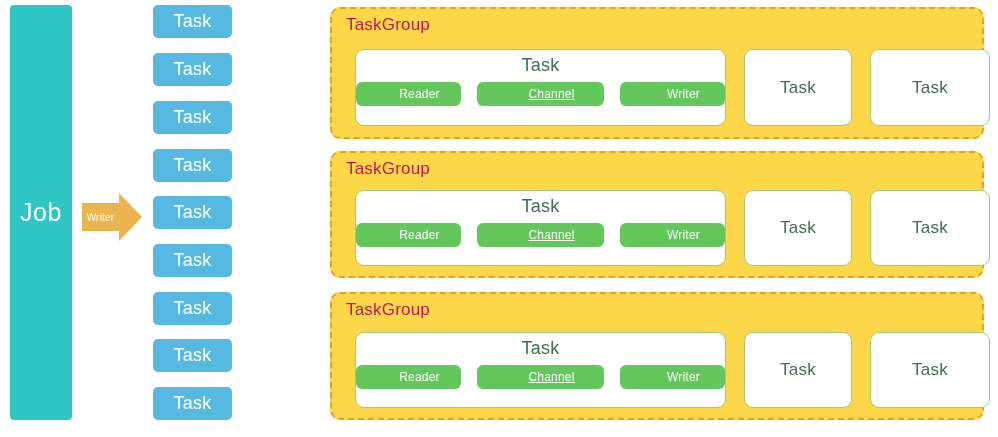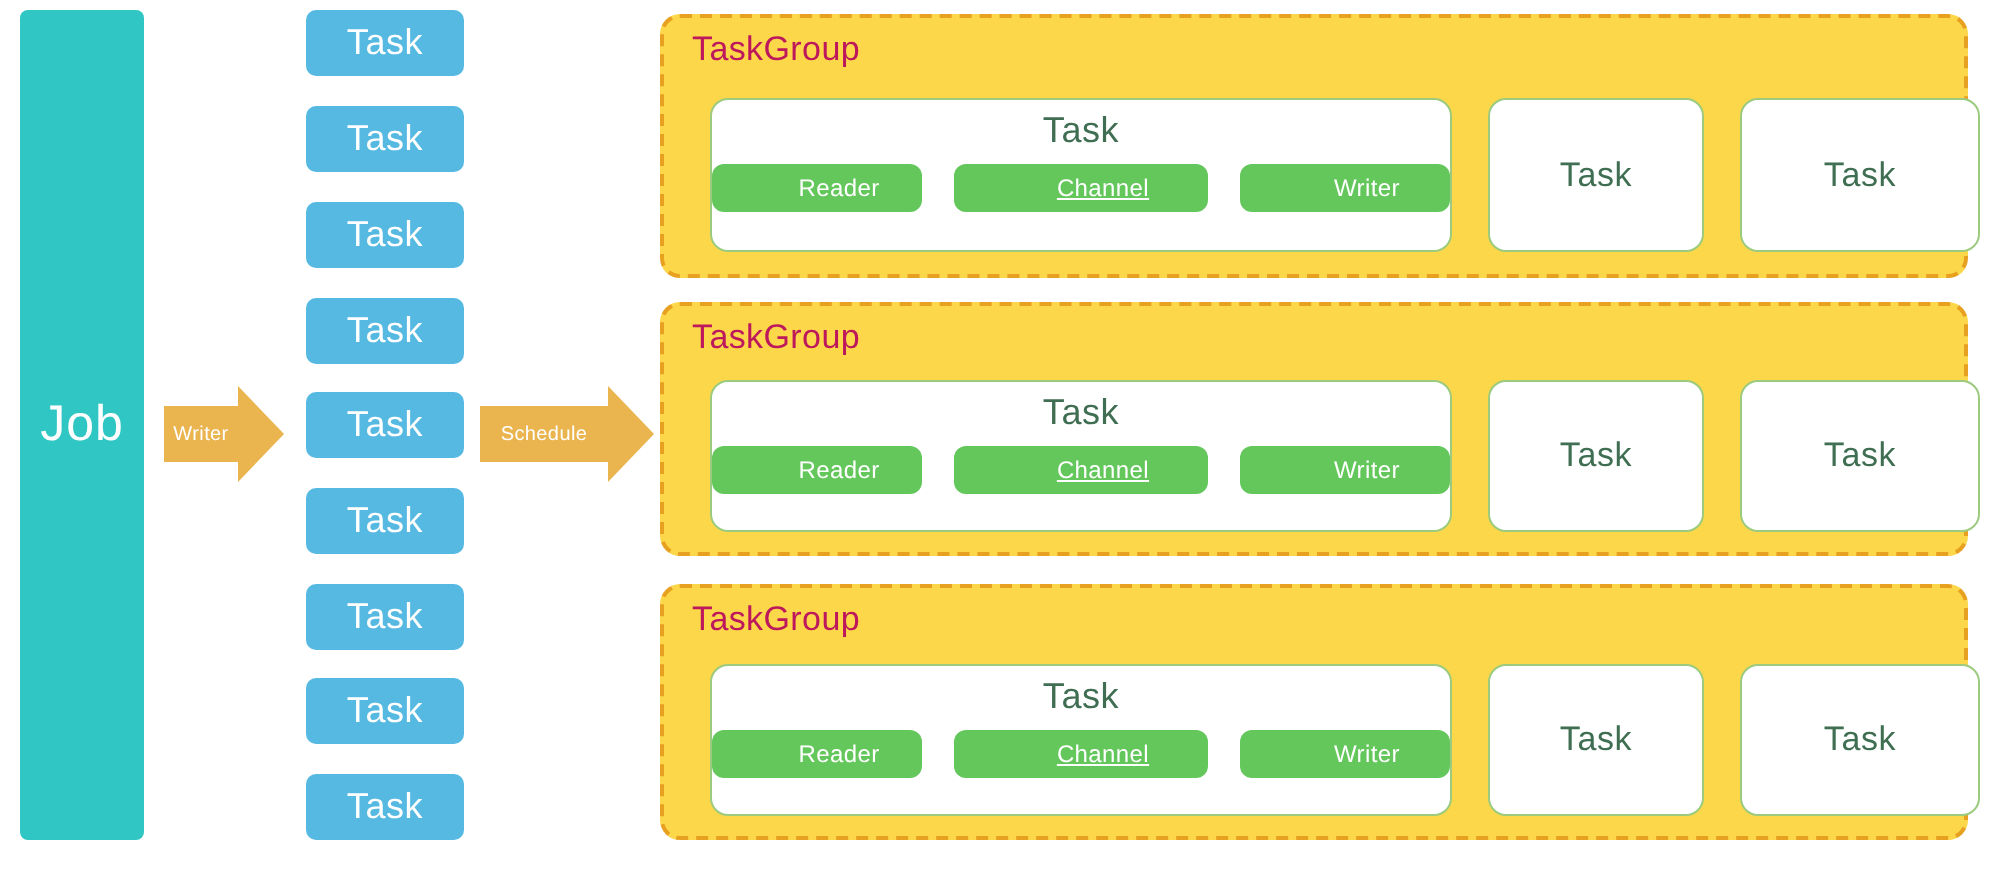--- a/index.html
+++ b/index.html
@@ -223,26 +223,20 @@
         <span class="blue-task-label">Task</span>
       </div>
     <div class="blue-task" style="top:334px">
         <span class="blue-task-label">Task</span>
       </div>
     <div class="blue-task" style="top:382px">
         <span class="blue-task-label">Task</span>
       </div>
   </div>
 
-  <div class="arrow" id="arrow-schedule">
-    <div class="arrow-body">
-      <span class="arrow-text">Schedule</span>
-    </div>
-    <div class="arrow-head"></div>
-  </div>
 
   <div class="task-group" style="top:7px; height:132px">
     <span class="task-group-title">TaskGroup</span>
     <div class="task-group-row" style="top:40px; height:77px">
       <div class="task-card wide">
         <span class="task-card-title">Task</span>
         <div class="pill-row">
           <span class="pill reader">Reader</span>
           <span class="pill channel">Channel</span>
           <span class="pill writer">Writer</span>

